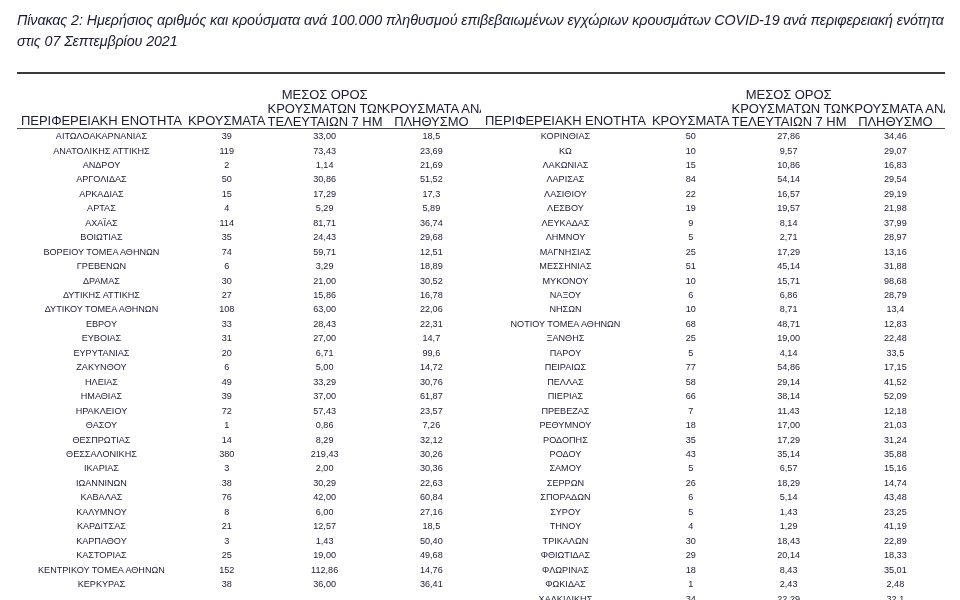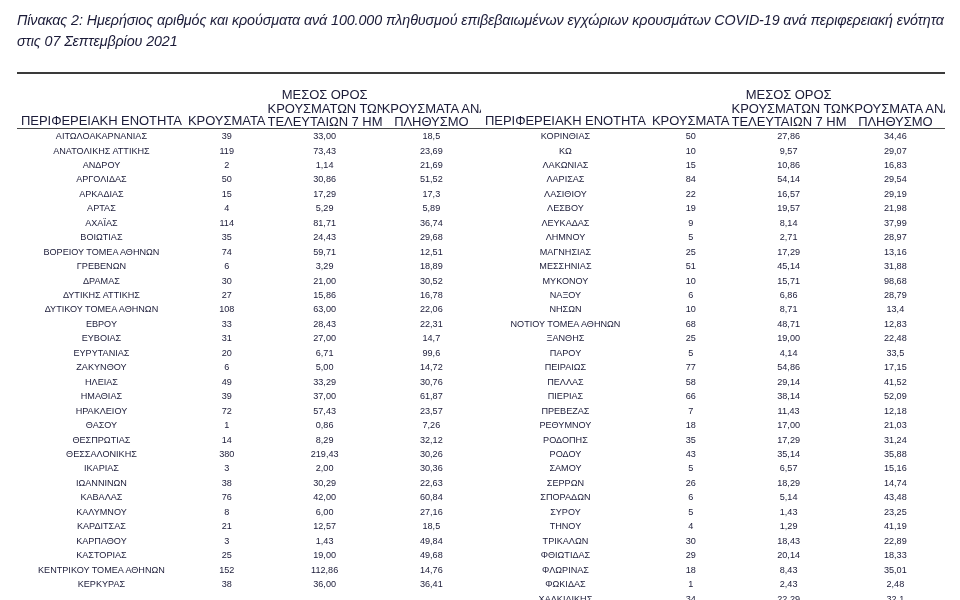--- a/index.html
+++ b/index.html
@@ -328,21 +328,21 @@
               <tr>
                 <td class="name">ΚΑΡΔΙΤΣΑΣ</td>
                 <td class="cases">21</td>
                 <td class="avg">12,57</td>
                 <td class="per">18,5</td>
               </tr>
               <tr>
                 <td class="name">ΚΑΡΠΑΘΟΥ</td>
                 <td class="cases">3</td>
                 <td class="avg">1,43</td>
-                <td class="per">49,84</td>
+                <td class="per">50,40</td>
               </tr>
               <tr>
                 <td class="name">ΚΑΣΤΟΡΙΑΣ</td>
                 <td class="cases">25</td>
                 <td class="avg">19,00</td>
                 <td class="per">49,68</td>
               </tr>
               <tr>
                 <td class="name">ΚΕΝΤΡΙΚΟΥ ΤΟΜΕΑ ΑΘΗΝΩΝ</td>
                 <td class="cases">152</td>

